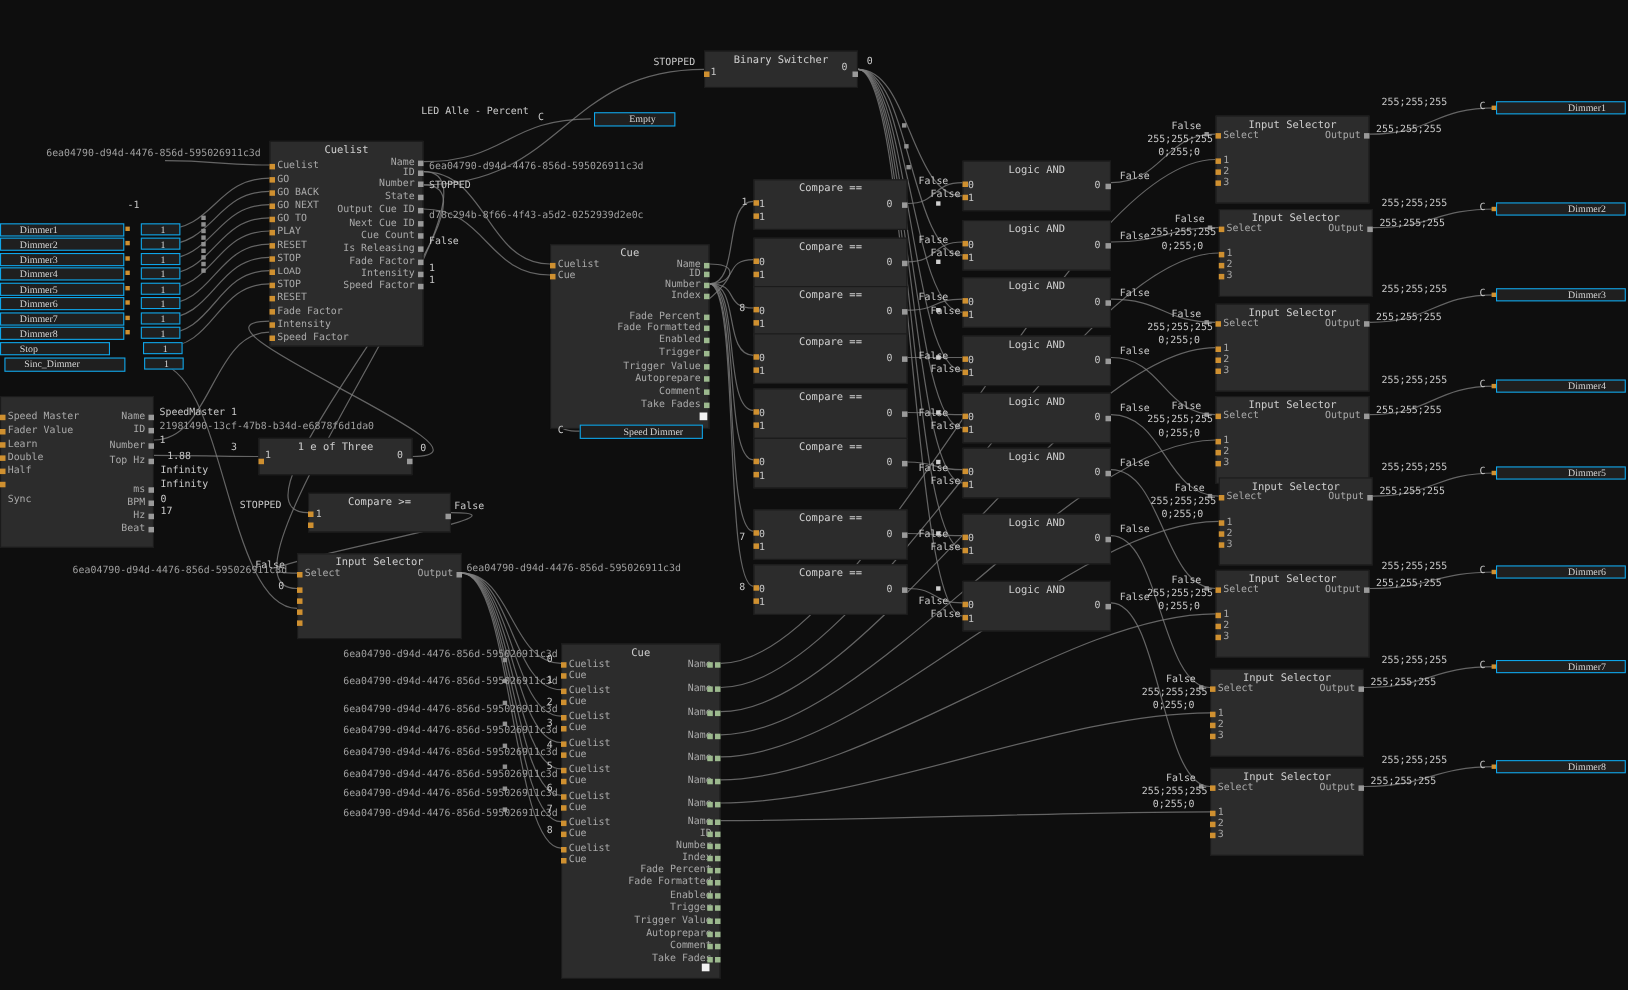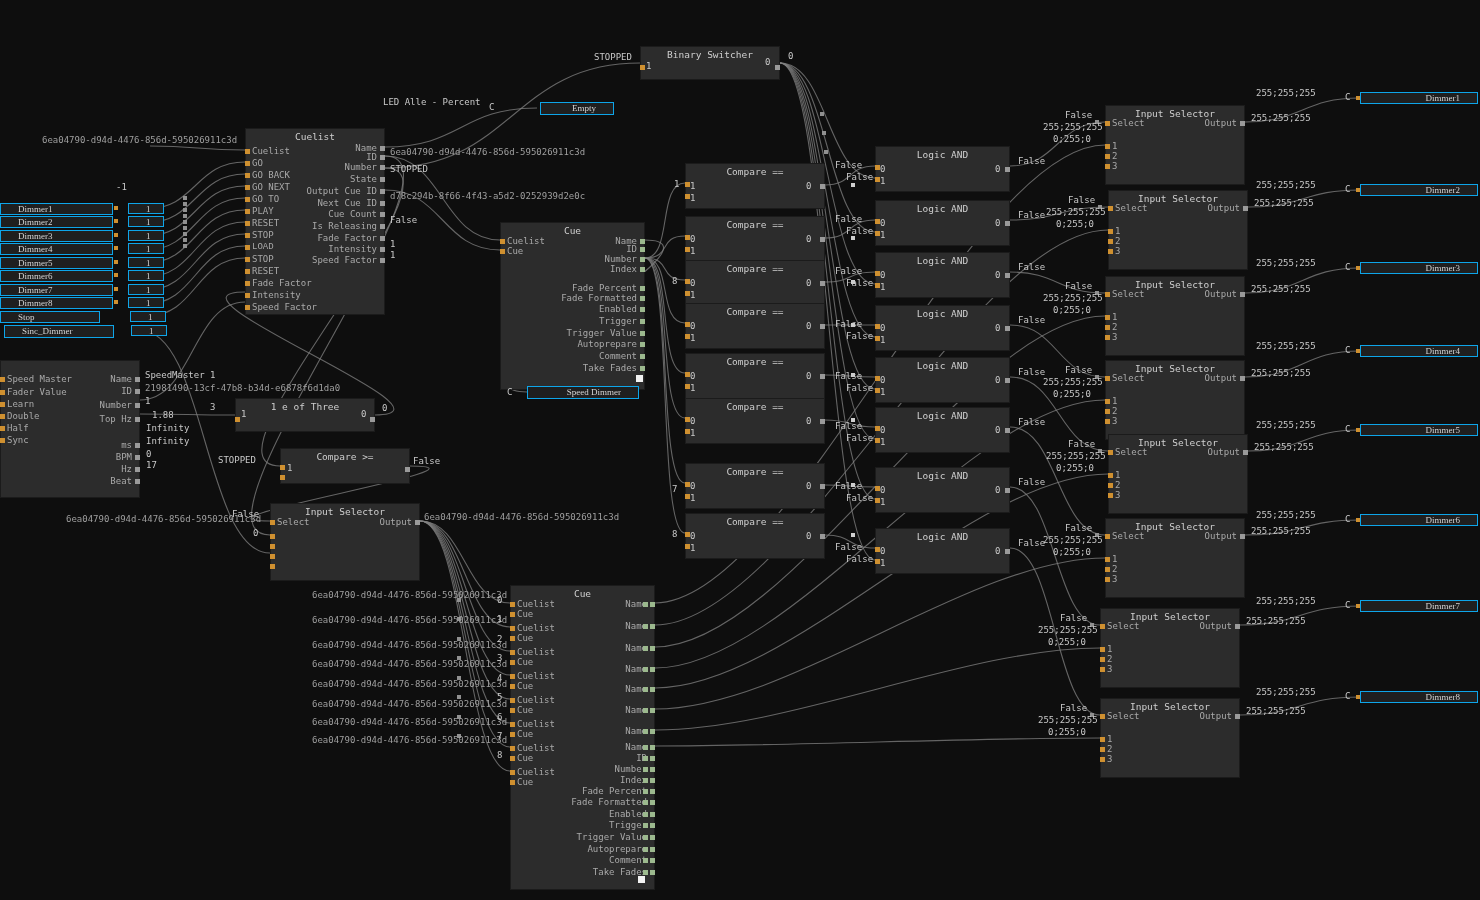--- a/index.html
+++ b/index.html
@@ -168,21 +168,21 @@
       <div class="plabel pl" style="top: 13px;">Speed Master</div>
       <div class="pin" style="left: -1px; top: 29px; background: rgb(207, 144, 48);"></div>
       <div class="plabel pl" style="top: 26px;">Fader Value</div>
       <div class="pin" style="left: -1px; top: 41px; background: rgb(207, 144, 48);"></div>
       <div class="plabel pl" style="top: 38px;">Learn</div>
       <div class="pin" style="left: -1px; top: 53px; background: rgb(207, 144, 48);"></div>
       <div class="plabel pl" style="top: 50px;">Double</div>
       <div class="pin" style="left: -1px; top: 65px; background: rgb(207, 144, 48);"></div>
       <div class="plabel pl" style="top: 62px;">Half</div>
       <div class="pin" style="left: -1px; top: 77px; background: rgb(207, 144, 48);"></div>
-      <div class="plabel pl" style="top: 74px;">Sync</div>
+      <div class="plabel pl" style="top: 88px;">Sync</div>
       <div class="pin" style="right: -1px; top: 16px; background: rgb(154, 154, 154);"></div>
       <div class="plabel pr" style="top: 13px;">Name</div>
       <div class="pin" style="right: -1px; top: 28px; background: rgb(154, 154, 154);"></div>
       <div class="plabel pr" style="top: 25px;">ID</div>
       <div class="pin" style="right: -1px; top: 42px; background: rgb(154, 154, 154);"></div>
       <div class="plabel pr" style="top: 39px;">Number</div>
       <div class="pin" style="right: -1px; top: 56px; background: rgb(154, 154, 154);"></div>
       <div class="plabel pr" style="top: 53px;">Top Hz</div>
       <div class="pin" style="right: -1px; top: 82px; background: rgb(154, 154, 154);"></div>
       <div class="plabel pr" style="top: 79px;">ms</div>

